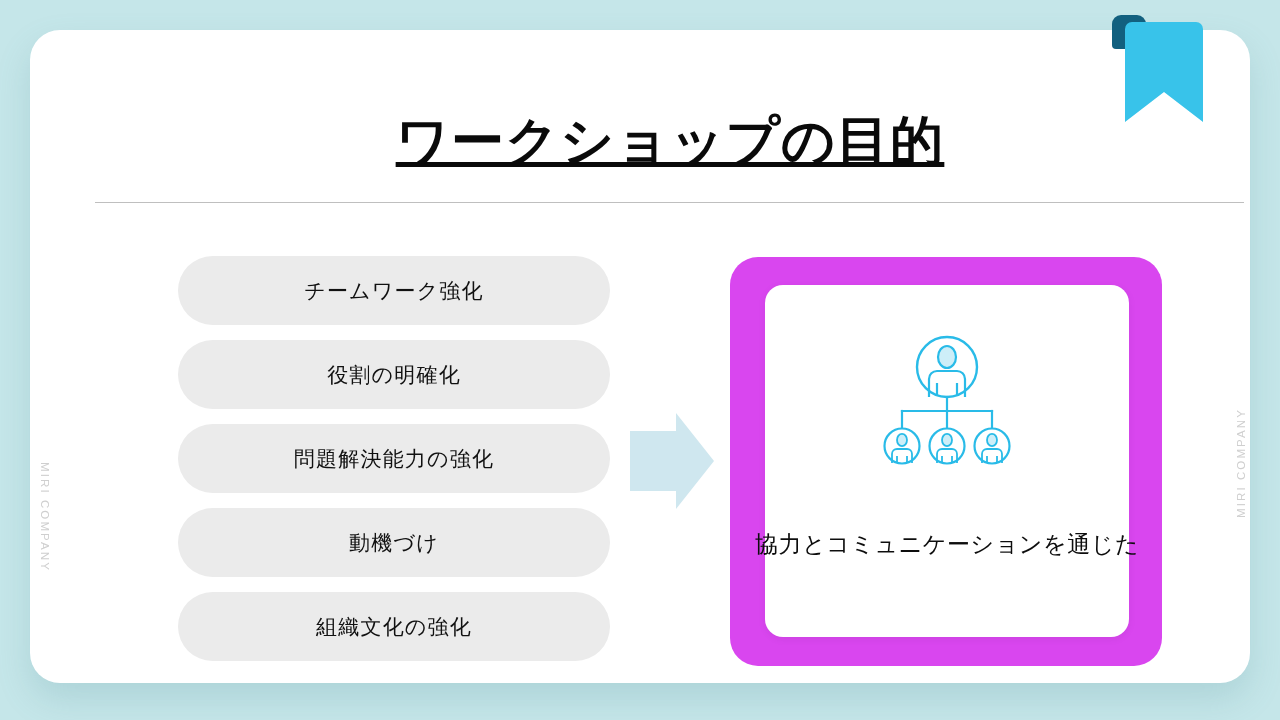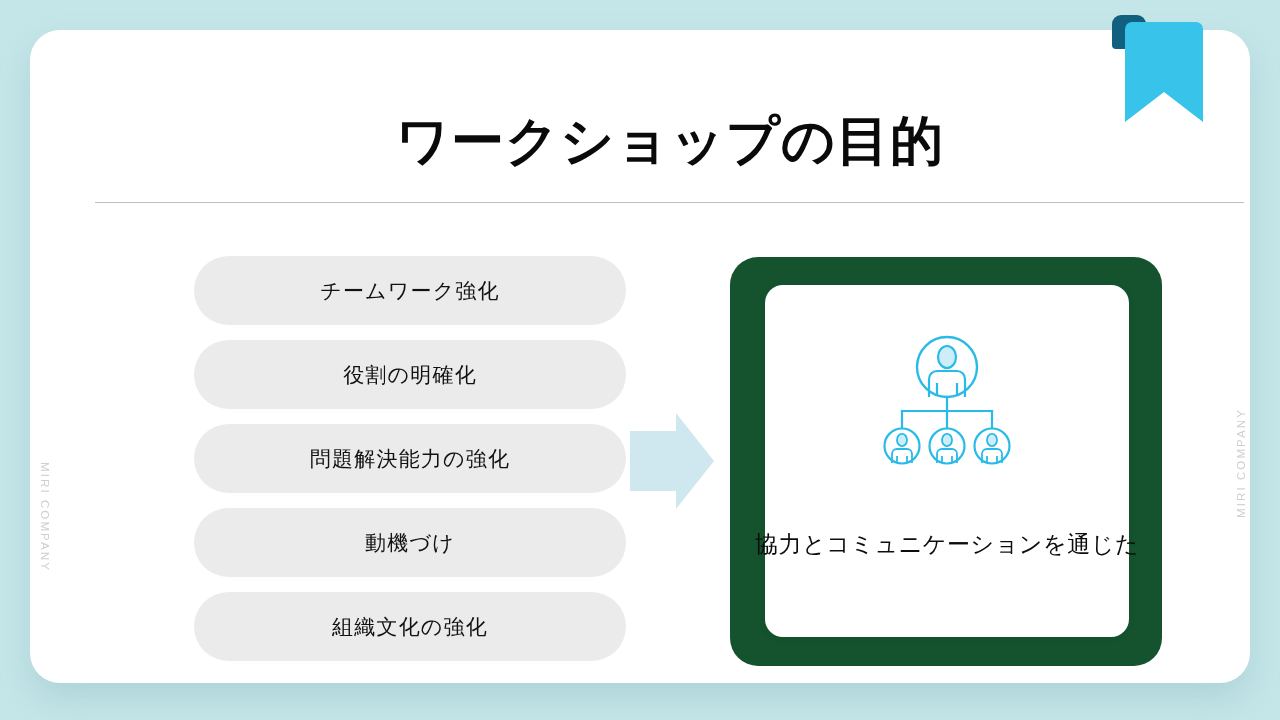--- a/index.html
+++ b/index.html
@@ -63,20 +63,21 @@
     left: 65px;
     top: 82px;
     width: 1150px;
     text-align: center;
     font-size: 53px;
     font-weight: bold;
     color: #0a0a0a;
     letter-spacing: 1px;
     line-height: 1.1;
     white-space: nowrap;
+    text-decoration: underline;
   }
 
   .title-divider {
     position: absolute;
     left: 65px;
     top: 172px;
     width: 1149px;
     height: 1px;
     background: #bfbfbf;
   }
@@ -99,21 +100,21 @@
   .side-label.right {
     left: 1205px;
     top: 488px;
     transform: rotate(-90deg);
     transform-origin: left top;
   }
 
   
   .pill-list {
     position: absolute;
-    left: 164px;
+    left: 148px;
     top: 226px;
     width: 432px;
   }
   .pill {
     width: 432px;
     height: 69px;
     background: #ebebeb;
     border-radius: 35px;
     display: flex;
     align-items: center;
@@ -136,21 +137,21 @@
     height: 96px;
   }
 
   
   .outcome-frame {
     position: absolute;
     left: 700px;
     top: 227px;
     width: 432px;
     height: 409px;
-    background: #14532d;
+    background: #d946ef;
     border-radius: 28px;
   }
   .outcome-card {
     position: absolute;
     left: 35px;
     top: 28px;
     width: 364px;
     height: 352px;
     background: #ffffff;
     border-radius: 18px;

